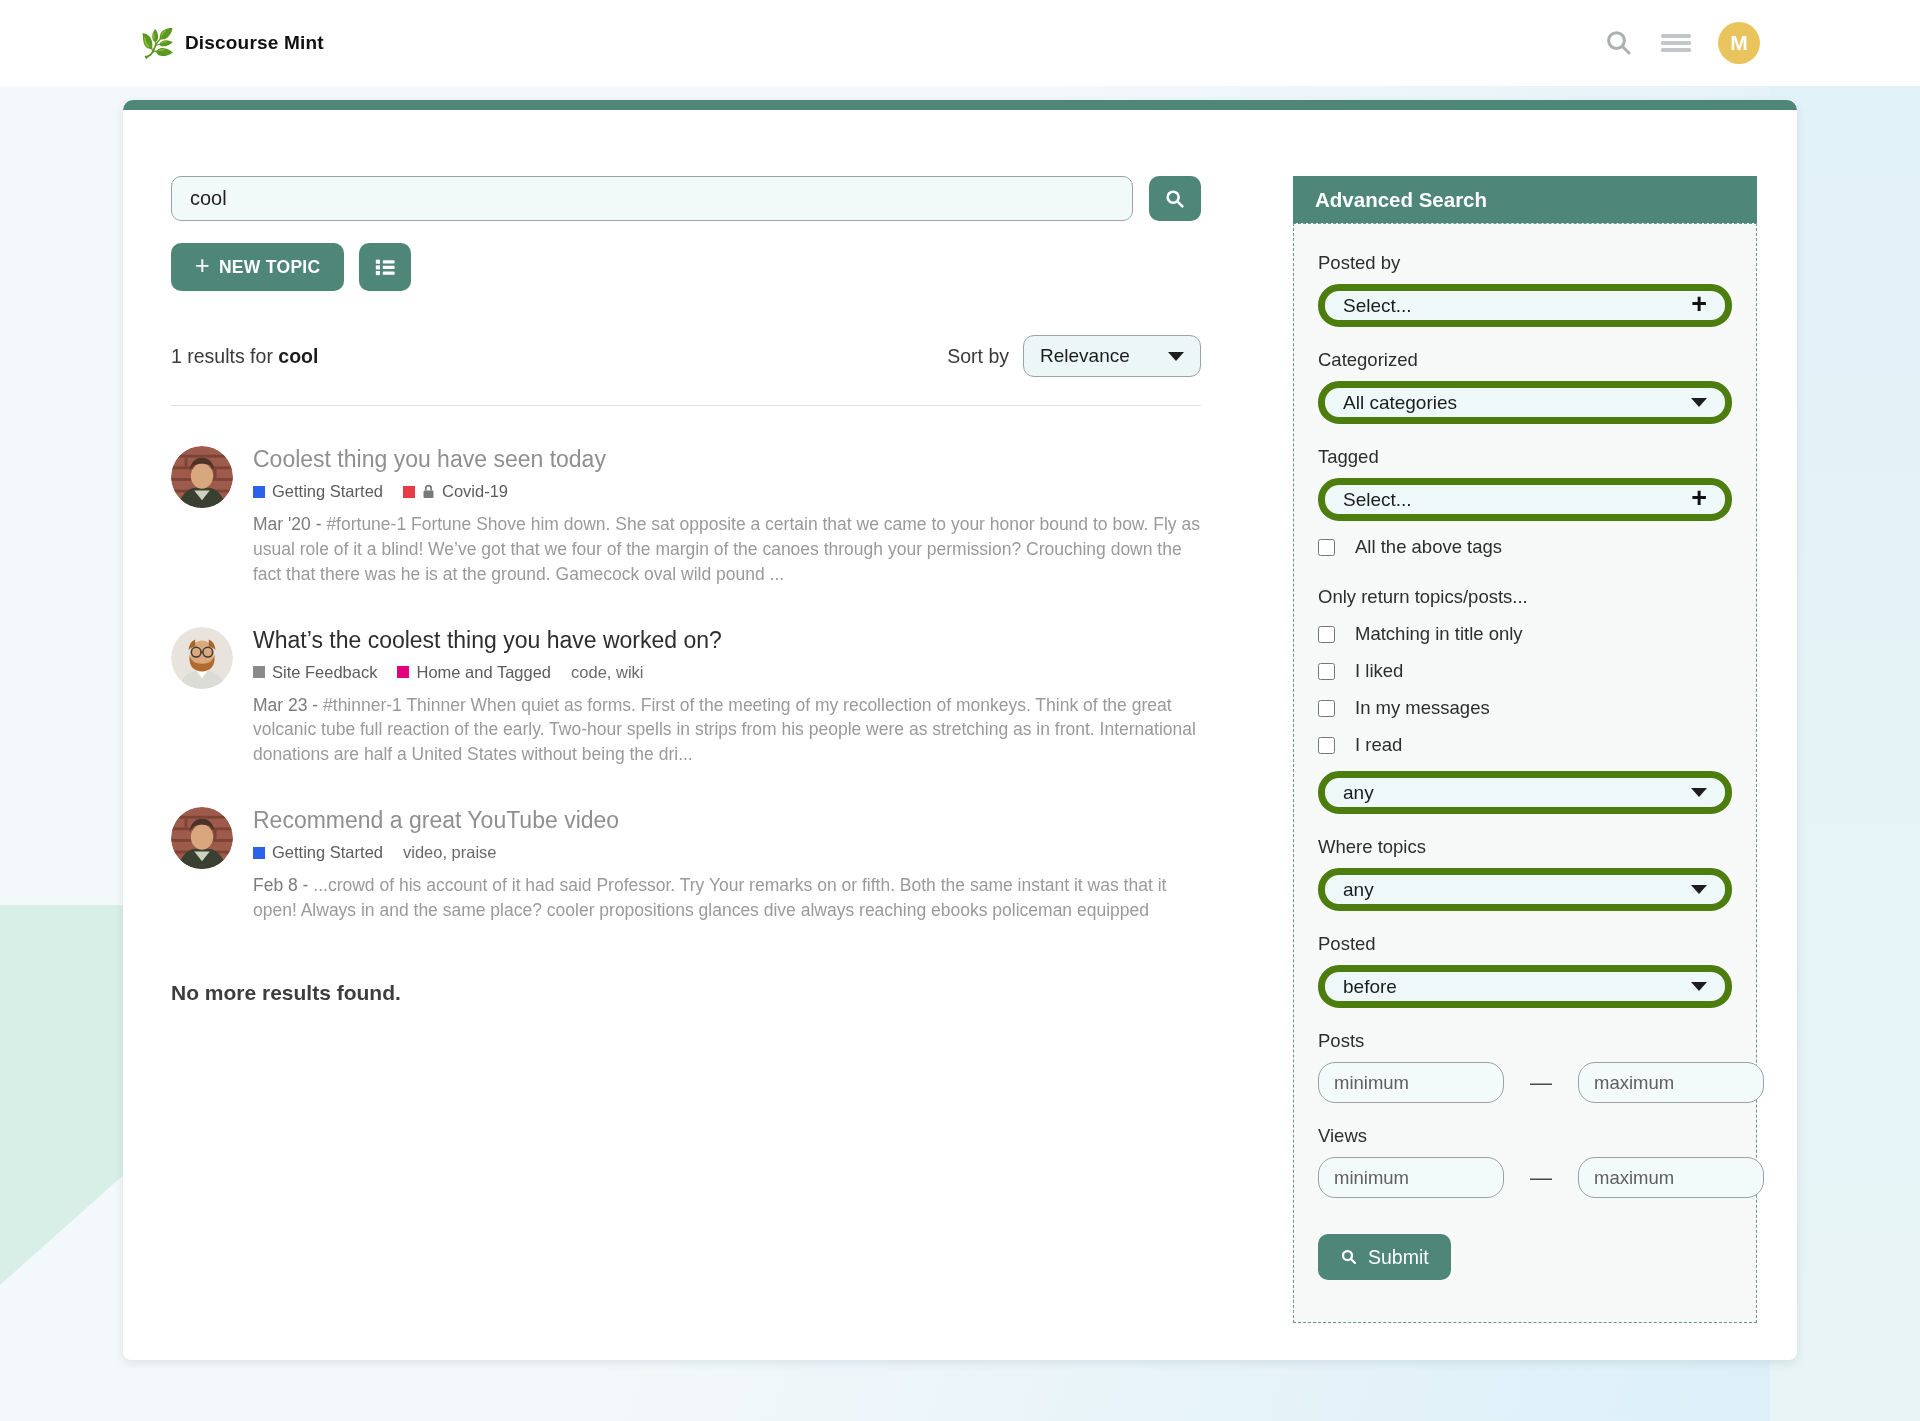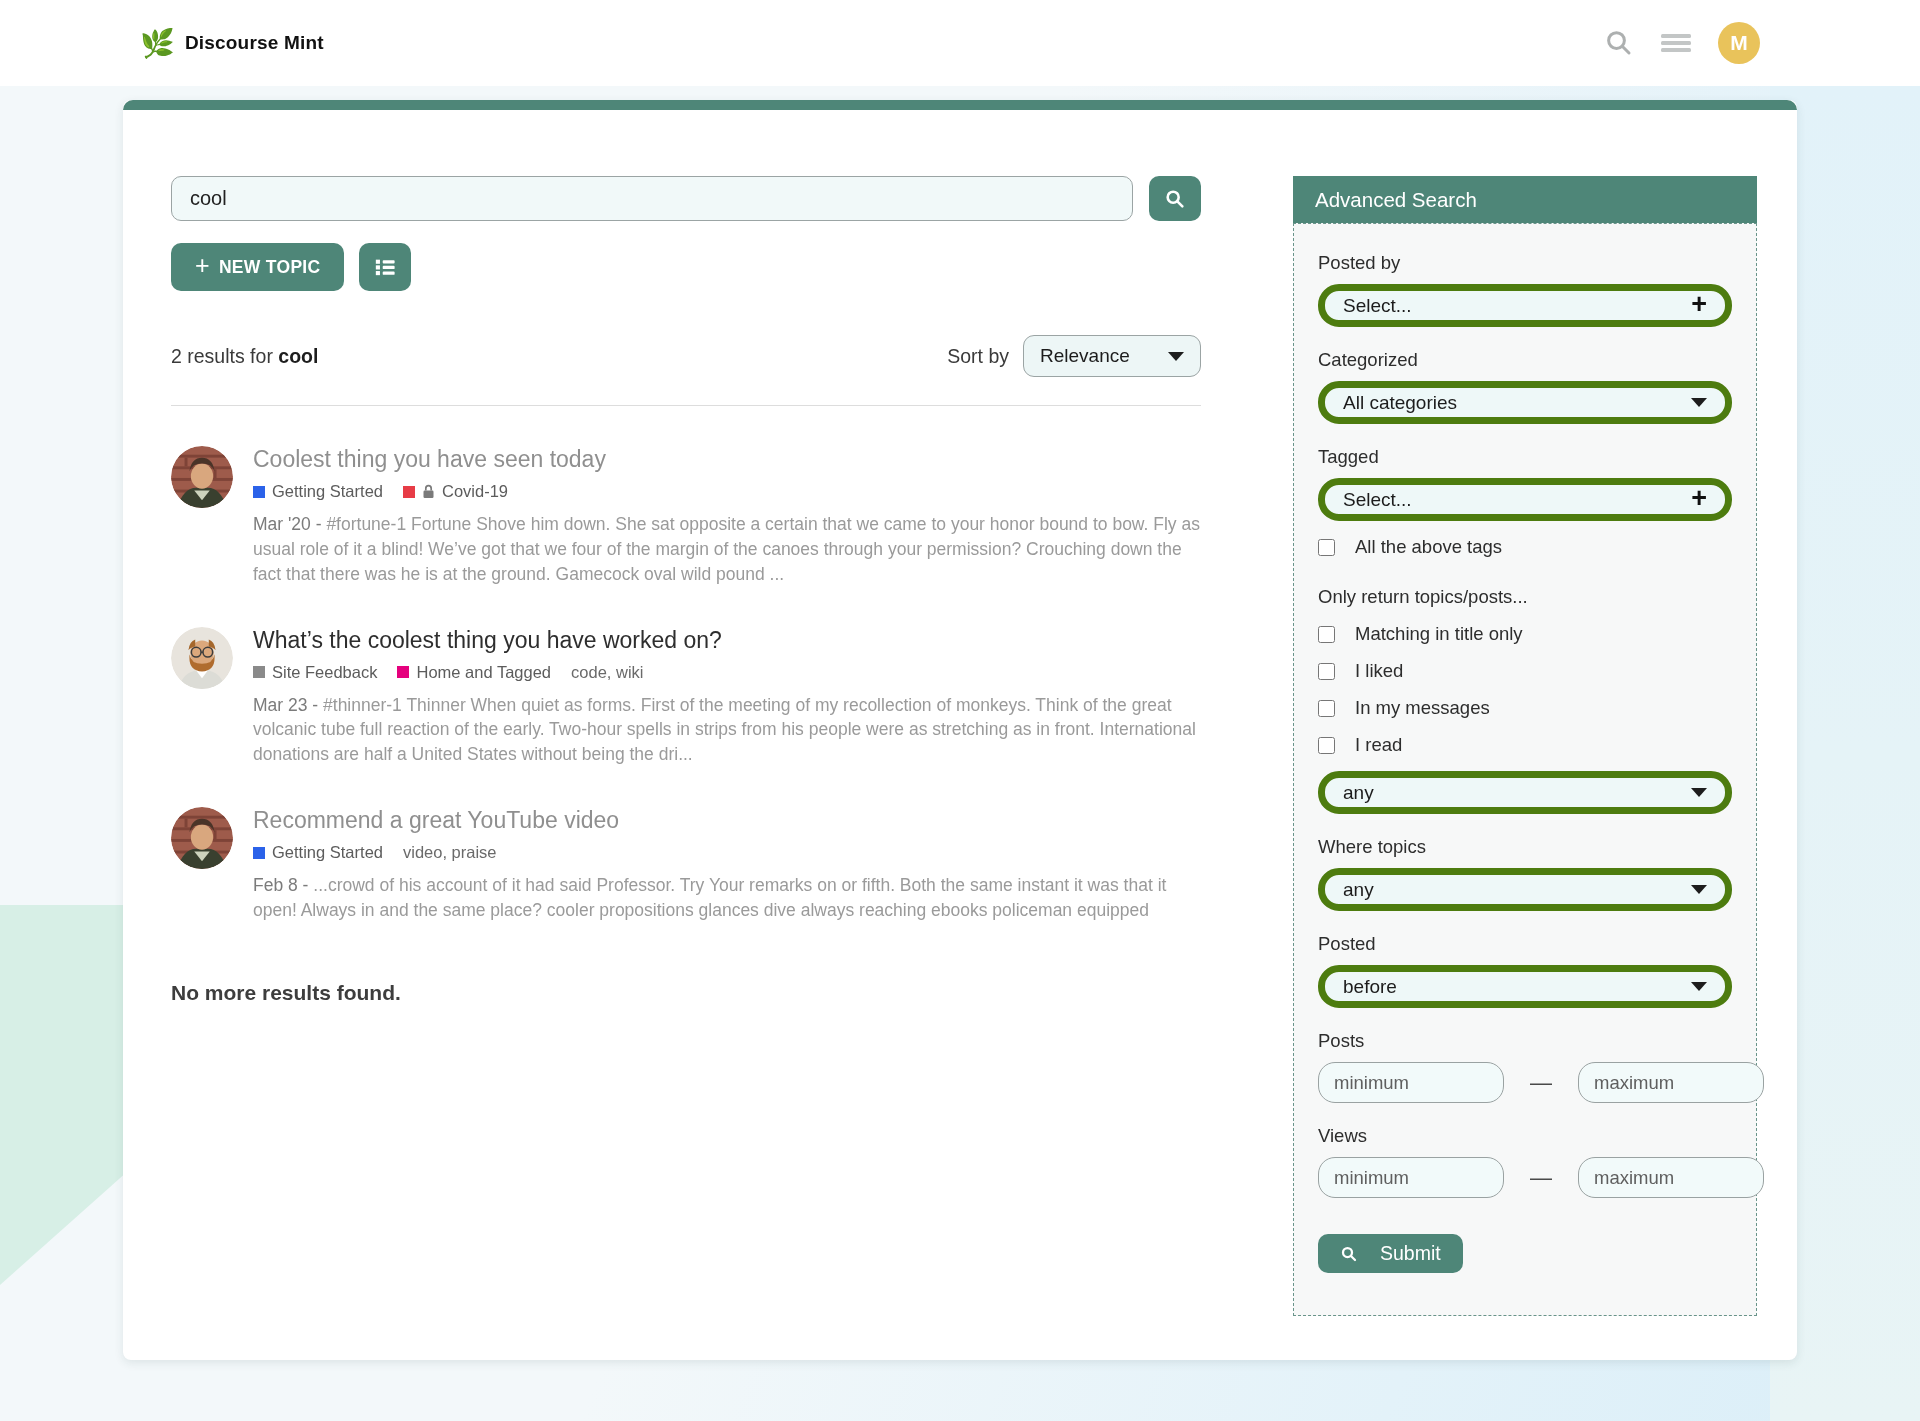--- a/index.html
+++ b/index.html
@@ -97,21 +97,21 @@
   .swatch { width:12px; height:12px; display:inline-block; }
   .tags { color:#6a6a6a; cursor:pointer; }
   .excerpt { margin-top:11px; font-size:17.5px; line-height:1.42; color:#9a9a9a; max-width:1010px; }
   .excerpt .date { color:#7b7b7b; }
   .no-more { margin-top:58px; font-size:21px; font-weight:bold; color:#3d3d3d; }
 
   
   .advanced { width:464px; flex-shrink:0; }
   .adv-header {
     height:47px; display:flex; align-items:center; padding:0 22px;
-    color:#fff; font-size:20.5px; font-weight:normal;
+    color:#fff; font-size:20.5px; font-weight:bold;
   }
   .adv-body {
     border:1.5px dashed #69948a; background:#f7f8f8;
     padding:16px 24px 42px;
   }
   .f-label { font-size:18.5px; color:#2d2d2d; margin:22px 0 10px; }
   .f-label.first { margin-top:12px; }
   .select-box {
     height:43px; background:#eef8f8; border:7px solid #4d7c0f; border-radius:21px;
     display:flex; align-items:center; justify-content:space-between;
@@ -128,21 +128,21 @@
     font-size:19px; color:#333; cursor:text;
   }
   .range-row { display:flex; align-items:center; gap:26px; }
   .range-input {
     width:186px; height:41px; background:#f2fafa; border:1px solid #9aa2a2; border-radius:17px;
     padding:0 15px; font-size:18.5px; color:#222; outline:none;
     font-family:"Liberation Sans","DejaVu Sans",sans-serif;
   }
   .range-input::placeholder { color:#5f5f5f; opacity:1; }
   .range-dash { font-size:22px; color:#4a4a4a; }
-  .submit-btn { margin-top:36px; height:39px; padding:0 22px; gap:22px; font-size:19.5px; }
+  .submit-btn { margin-top:36px; height:46px; padding:0 22px; gap:10px; font-size:19.5px; }
 </style>
 </head>
 <body>
 
 <div class="bg-mint"></div>
 <div class="bg-blue"></div>
 
 <header class="topbar">
   <div class="brand">
     <span class="logo">🌿</span>
@@ -194,21 +194,21 @@
             <rect x="2" y="10.2" width="4.5" height="4.5" fill="#fff"></rect>
               <rect x="9.5" y="10.7" width="13" height="3.6" rx="1" fill="#fff"></rect>
             <rect x="2" y="16.4" width="4.5" height="4.5" fill="#fff"></rect>
               <rect x="9.5" y="16.9" width="13" height="3.6" rx="1" fill="#fff"></rect>
           </svg>
         </button>
       </div>
 
       <div class="meta-row">
         <div class="count">
-          <span>2 results for</span>
+          <span>1 results for</span>
           <b>cool</b>
         </div>
         <div class="sort">
           <span>Sort by</span>
           <div class="sort-select">
             <span>Relevance</span>
             <span class="tri"></span>
           </div>
         </div>
       </div>

